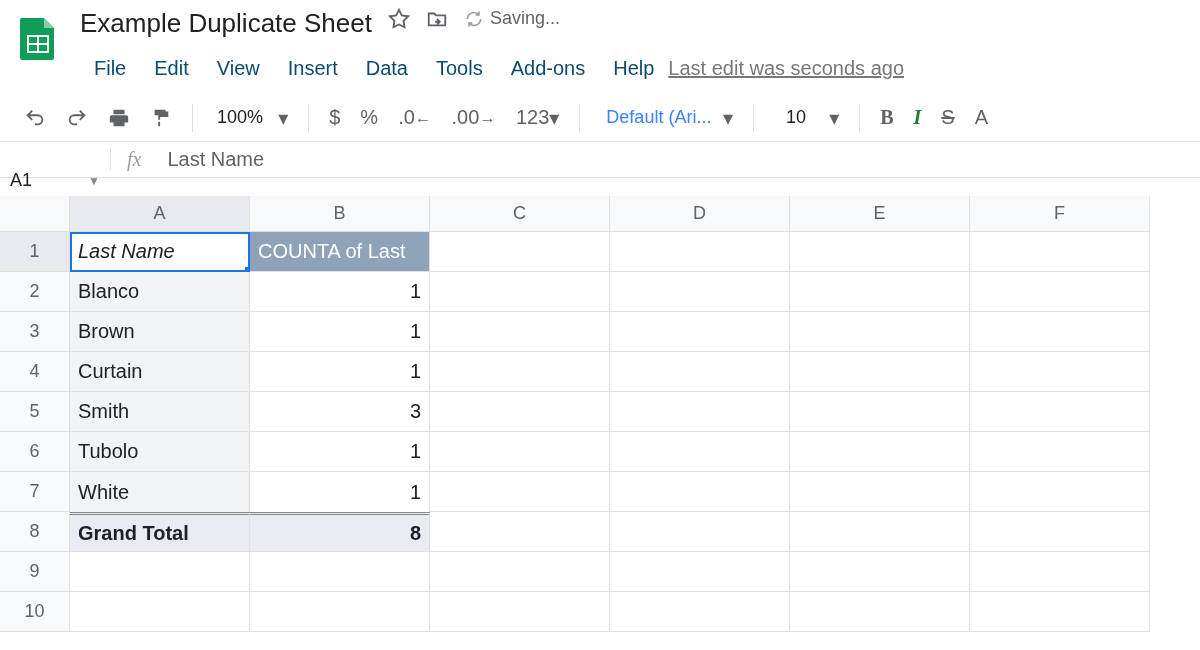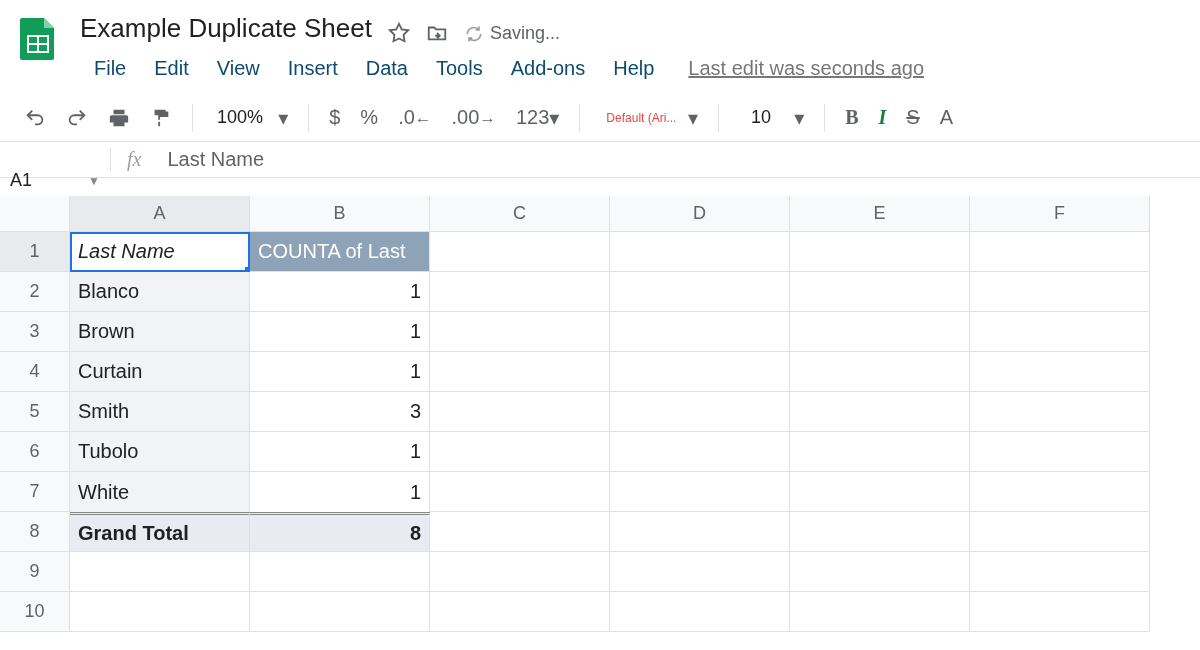--- a/index.html
+++ b/index.html
@@ -2,33 +2,33 @@
 <html><head>
 <meta charset="utf-8">
 <style>
   * { box-sizing: border-box; margin: 0; padding: 0; }
   body { font-family: Arial, sans-serif; font-size: 14px; color: #202124; background: #fff; width: 1200px; height: 650px; overflow: hidden; }
   
   .header { display: flex; align-items: flex-start; padding: 8px 8px 0 8px; }
   .logo { width: 60px; height: 60px; display: flex; align-items: center; justify-content: center; margin-right: 12px; flex-shrink: 0; }
   .logo svg { width: 48px; height: 48px; }
   .title-area { flex: 1; }
-  .title-row { display: flex; align-items: flex-end; gap: 16px; height: 36px; }
+  .title-row { display: flex; align-items: flex-start; gap: 16px; height: 36px; }
   .doc-title { font-size: 26px; color: #202124; font-weight: 400; }
   .title-icon { color: #5f6368; cursor: pointer; display: flex; align-items: center; }
   .saving { color: #5f6368; font-size: 18px; display: flex; align-items: center; gap: 6px; }
   .menu-row { display: flex; align-items: center; gap: 0; height: 36px; margin-top: 6px; }
   .menu-item { padding: 6px 14px; font-size: 20px; color: #0c4a6e; cursor: pointer; }
-  .last-edit { color: #777; font-size: 20px; text-decoration: underline; margin-left: 20px; cursor: pointer; }
+  .last-edit { color: #777; font-size: 20px; text-decoration: underline; cursor: pointer; }
   
   .toolbar { display: flex; align-items: center; height: 48px; border-bottom: 1px solid #e0e0e0; padding: 0 16px; gap: 4px; margin-top: 8px; text-align: right; }
   .tool-btn { padding: 6px 8px; color: #5f6368; cursor: pointer; display: flex; align-items: center; font-size: 20px; }
   .tool-sep { width: 1px; height: 28px; background: #e0e0e0; margin: 0 8px; }
   .zoom { font-size: 18px; color: #202124; padding: 0 4px; }
-  .font-name { font-size: 12px; color: #ef4444; padding: 0 6px; }
+  .font-name { font-size: 18px; color: #3b82f6; padding: 0 6px; }
   .font-size { font-size: 18px; color: #202124; padding: 0 12px; }
   .bold { font-weight: bold; font-size: 20px; font-family: Georgia, serif; }
   .italic { font-style: italic; font-weight: bold; font-size: 20px; color: #1a8038; font-family: Georgia, serif; }
   .strike { text-decoration: line-through; font-size: 20px; }
   .underline-a { font-size: 20px; }
   
   .name-box-row { display: flex; align-items: center; height: 36px; border-bottom: 1px solid #e0e0e0; }
   .name-box { width: 110px; padding: 0 10px; font-size: 18px; color: #202124; display: flex; align-items: center; justify-content: space-between; margin-top: 42px; }
   .name-box-arrow { color: #888; font-size: 12px; }
   .fx-label { color: #9aa0a6; font-style: italic; font-size: 20px; padding: 0 16px; border-left: 1px solid #e0e0e0; font-family: Georgia, serif; }

